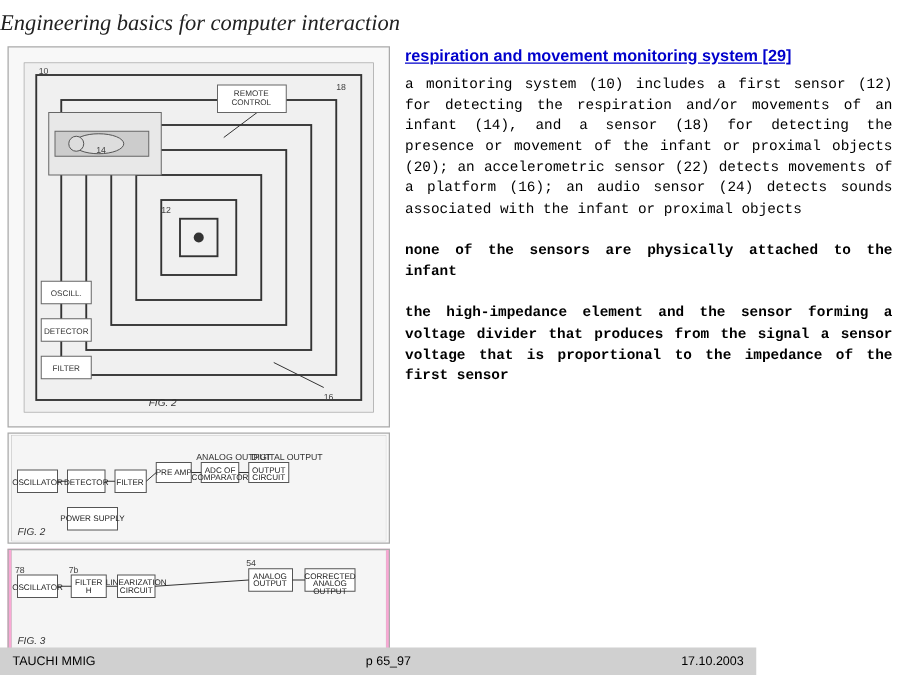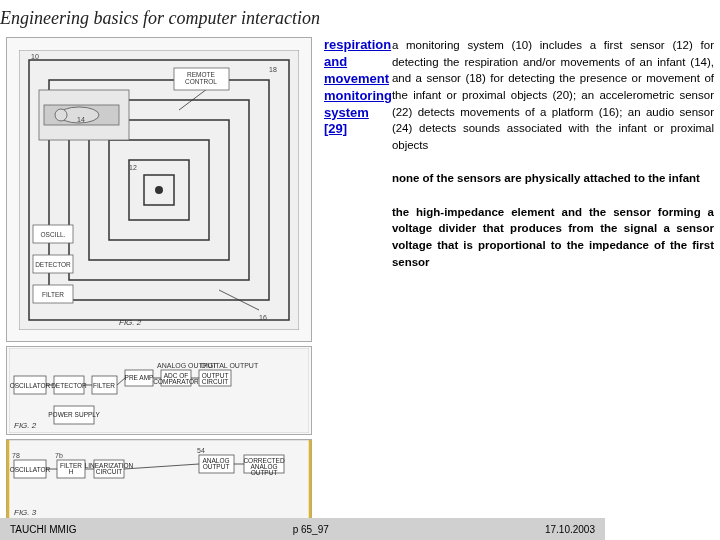--- a/index.html
+++ b/index.html
@@ -57,47 +57,48 @@
       align-items: center;
       justify-content: center;
       font-size: 9px;
       color: #333;
       position: relative;
     }
     #circuit-diagram-2 {
       width: 306px;
       height: 85px;
       border: 1px solid #aaa;
-      background: #eab308;
+      background: #f9a8d4;
       display: flex;
       align-items: center;
       justify-content: center;
       font-size: 9px;
       color: #333;
       position: relative;
     }
     #right-panel {
       flex: 1;
       padding-left: 8px;
       display: flex;
-      flex-direction: row;
+      flex-direction: column;
     }
     #title-link {
       font-size: 13px;
       font-weight: bold;
       color: #0000cc;
       text-decoration: underline;
       margin-bottom: 6px;
       line-height: 1.3;
     }
     #description {
       font-size: 11.5px;
       color: #000;
       line-height: 1.45;
       text-align: justify;
+      font-family: Liberation Mono, monospace;
     }
     #description .bold-part {
       font-weight: bold;
     }
     #footer-bar {
       position: absolute;
       bottom: 0;
       left: 0;
       width: 605px;
       height: 22px;

